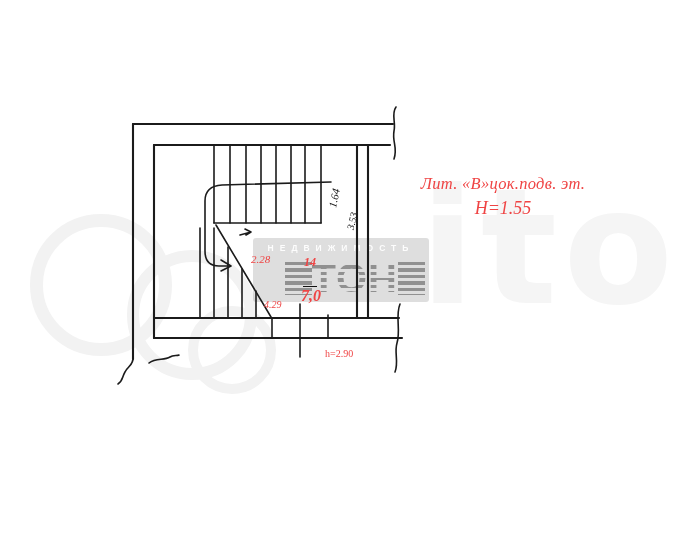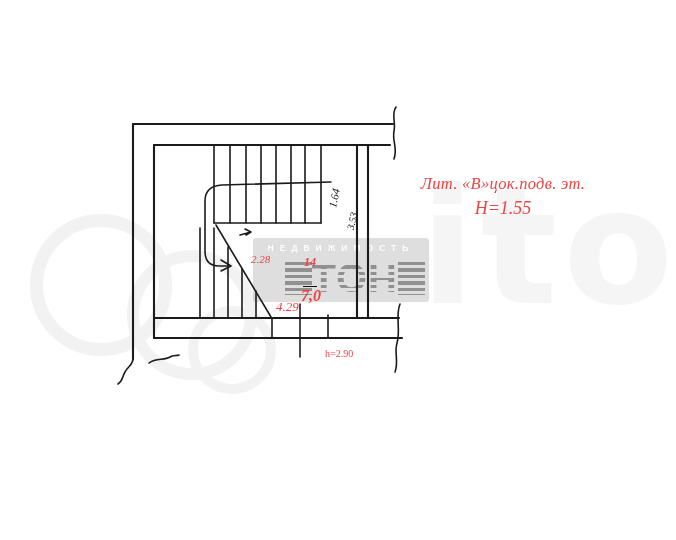--- a/index.html
+++ b/index.html
@@ -43,21 +43,21 @@
   svg.linework path, svg.linework line{stroke:#1b1b1b;fill:none;stroke-linecap:round;stroke-linejoin:round;}
   .w2{stroke-width:2.1px;}
   .w1{stroke-width:1.6px;}
   
   .lbl{position:absolute;font-style:italic;white-space:nowrap;color:#ef4444;}
   .title1{left:406px;top:174px;width:194px;text-align:center;font-size:16.5px;letter-spacing:0.3px;}
   .title2{left:406px;top:198px;width:194px;text-align:center;font-size:18px;}
   .roomnum{left:303px;top:239px;font-size:12px;font-weight:bold;border-bottom:1.4px solid #111;padding:16px 1px;}
   .roomarea{left:301px;top:255px;font-size:16px;font-weight:bold;margin-top:32px;}
   .dim228{left:251px;top:225px;font-size:11px;margin-top:28px;}
-  .dim429{left:264px;top:299px;font-size:13px;margin-left:12px;}
+  .dim429{left:264px;top:299px;font-size:10px;}
   .dimh{left:325px;top:304px;font-size:10px;font-style:normal;margin-top:44px;}
   .dim-rot{position:absolute;font-style:italic;white-space:nowrap;color:#151515;
            transform:translate(-50%,-50%) rotate(-78deg);}
   .dim164{left:334px;top:198px;font-size:11px;}
   .dim353{left:352px;top:221px;font-size:10px;}
 </style>
 </head>
 <body>
 
 <div class="stage">

